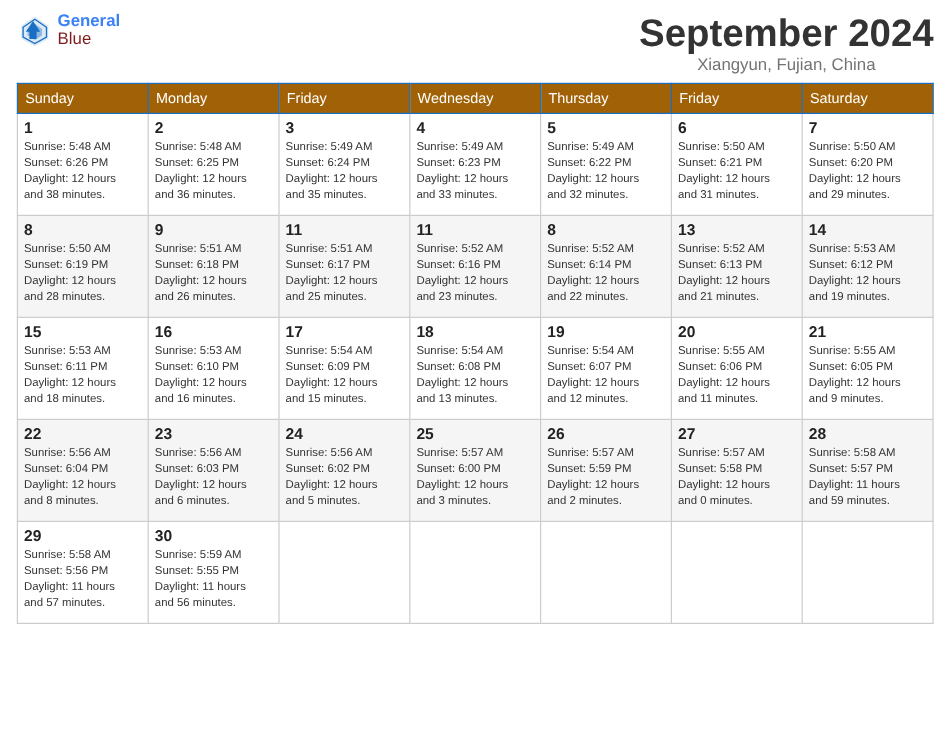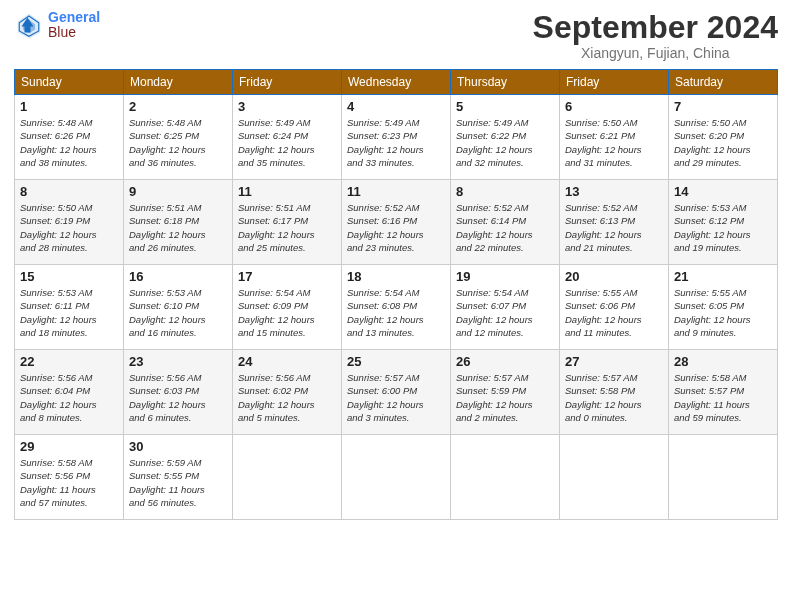--- a/index.html
+++ b/index.html
@@ -88,21 +88,20 @@
       font-size: 13px;
       font-weight: bold;
       color: #222;
       display: block;
       margin-bottom: 2px;
     }
     .day-info {
       font-size: 9.5px;
       color: #333;
       line-height: 1.4;
-      font-style: italic;
     }
     .empty-cell {
       background: #fff !important;
     }
     .last-row td {
       height: 75px;
       margin-left: 40px;
     }
   </style>
 </head>

